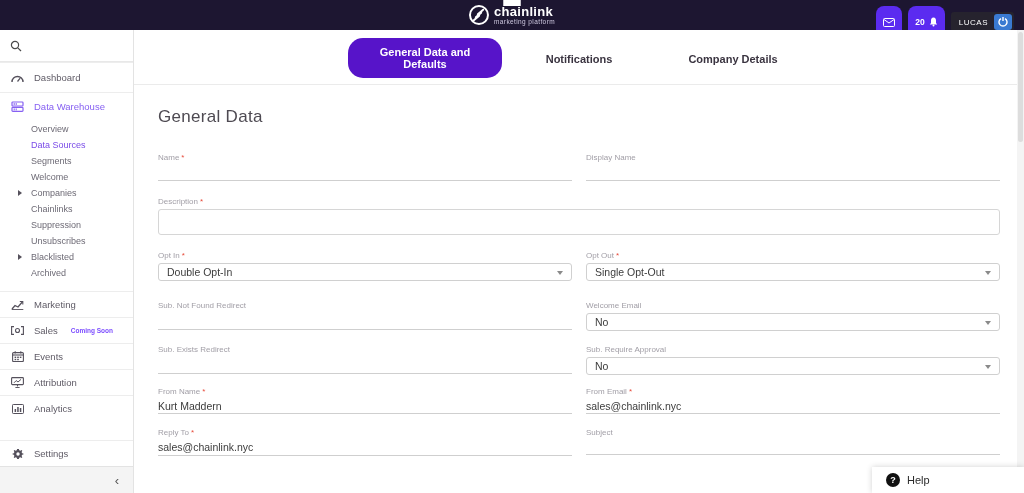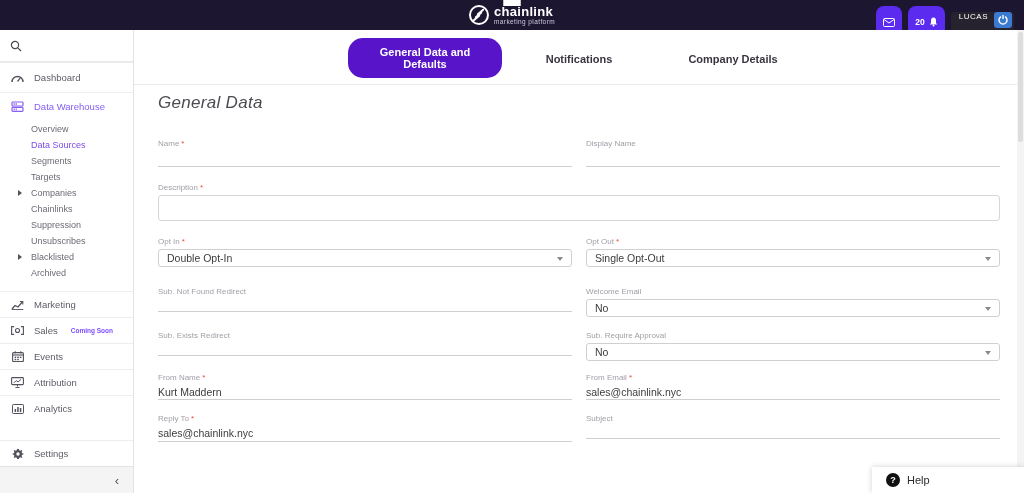--- a/index.html
+++ b/index.html
@@ -23,21 +23,21 @@
   .logo-mark i:nth-child(3){ top:10px; left:1px;}
   .logo-text { color:#fff; line-height:1; }
   .logo-text .t { font-size:13px; font-weight:bold; letter-spacing:.3px; }
   .logo-text .s { font-size:6.5px; color:#cfc9e0; margin-top:1px; letter-spacing:.4px; }
   .header-right { margin-left:auto; display:flex; align-items:center; gap:6px; }
   .chip { background:#5b2bf0; border-radius:8px; height:26px; display:flex;
     align-items:center; justify-content:center; padding:16px 7px; color:#fff; cursor:pointer; }
   .chip svg { display:block; }
   .chip .cnt { font-size:8.5px; font-weight:bold; margin-right:4px; }
   .userchip { background:#26232e; border-radius:3px; height:20px; display:flex;
-    padding:0 2px 0 8px; gap:6px; }
+    align-items:center; padding:0 2px 0 8px; gap:6px; }
   .username { color:#fff; font-size:8px; letter-spacing:.5px; }
   .powerbtn { width:18px; height:16px; background:#3a7ad1; border-radius:3px;
     display:flex; align-items:center; justify-content:center; cursor:pointer; }
 
   
   .shell { display:flex; height:463px; }
 
   
   .sidebar { width:134px; border-right:1px solid #e3e3e3; display:flex;
     flex-direction:column; background:#fff; flex-shrink:0; }
@@ -67,41 +67,41 @@
   .main { flex:1; position:relative; overflow:hidden; background:#fff; }
   .tabs { display:flex; justify-content:center; margin-top:8px; padding-bottom:6px;
     border-bottom:1px solid #ebebeb; align-items:center; }
   .tab-cell { width:154px; text-align:center; }
   .tab { font-size:11px; font-weight:bold; color:#3a3440; cursor:pointer; }
   .tab-pill { display:inline-block; background:#5714c9; color:#fff; font-size:11px;
     font-weight:bold; border-radius:15px; padding:8px 17px; cursor:pointer; }
 
   .form { padding:0 24px; }
   .sec-heading { font-size:17px; font-weight:300; color:#4e4a52; letter-spacing:.3px; }
-  .h-general { margin-top:8px;font-style:italic; }
+  .h-general { margin-top:22px; }
   .h-defaults { margin-top:18px; }
   .row2 { display:flex; gap:14px; }
   .col { flex:1; min-width:0; }
   .f-label { font-size:8px; color:#a19ea6; display:block; }
   .req { color:#e74c3c; font-size:8px; margin-left:2px; }
   .u-input { width:100%; border:none; border-bottom:1px solid #cfcfcf; outline:none;
     font-size:10.5px; color:#3c3c3c; height:16px; background:transparent;
     font-family:"Liberation Sans", sans-serif; }
   .textarea { width:100%; height:26px; border:1px solid #d6d6d6; border-radius:3px;
     resize:none; outline:none; margin-top:3px; font-family:"Liberation Sans", sans-serif; }
   .select { height:18px; border:1px solid #d0d0d0; border-radius:3px; margin-top:3px;
     display:flex; align-items:center; padding:0 8px; cursor:pointer; position:relative; }
   .select .val { font-size:10.5px; color:#3c3c3c; }
   .select .caret { position:absolute; right:8px; top:7px; width:0; height:0;
     border-left:3.5px solid transparent; border-right:3.5px solid transparent;
     border-top:4px solid #8a8a8a; }
 
   .mt26 { margin-top:26px; } .mt16 { margin-top:16px; } .mt12 { margin-top:12px; }
   .mt20 { margin-top:20px; } .mt14 { margin-top:14px; }
-  .redirect-col { display:flex; flex-direction:column; justify-content:flex-start;
+  .redirect-col { display:flex; flex-direction:column; justify-content:space-between;
     padding-bottom:1px; }
 
   .scrolltrack { position:absolute; right:0; top:0; bottom:0; width:7px;
     background:#f4f4f4; }
   .scrollthumb { position:absolute; right:1px; top:2px; width:5px; height:110px;
     background:#dddddd; border-radius:3px; }
 
   .help-widget { position:fixed; right:0; bottom:0; width:152px; height:26px;
     background:#fff; box-shadow:0 0 6px rgba(0,0,0,.18); display:flex;
     align-items:center; gap:7px; padding-left:14px; cursor:pointer; z-index:10; }
@@ -189,21 +189,21 @@
             <line x1="5.2" y1="7.4" x2="5.2" y2="9.4" stroke="#8660f2"></line>
           </svg>
       </span>
       <span class="lbl">Data Warehouse</span>
     </div>
 
     <div class="submenu">
       <div class="sub-item">Overview</div>
       <div class="sub-item active">Data Sources</div>
       <div class="sub-item">Segments</div>
-      <div class="sub-item">Targets</div>
+      <div class="sub-item">Welcome</div>
       <div class="sub-item"><span class="arrow"></span><span>Companies</span></div>
       <div class="sub-item">Chainlinks</div>
       <div class="sub-item">Suppression</div>
       <div class="sub-item">Unsubscribes</div>
       <div class="sub-item"><span class="arrow"></span><span>Blacklisted</span></div>
       <div class="sub-item">Archived</div>
     </div>
 
     <div class="nav-item bordered">
       <span class="icn">

